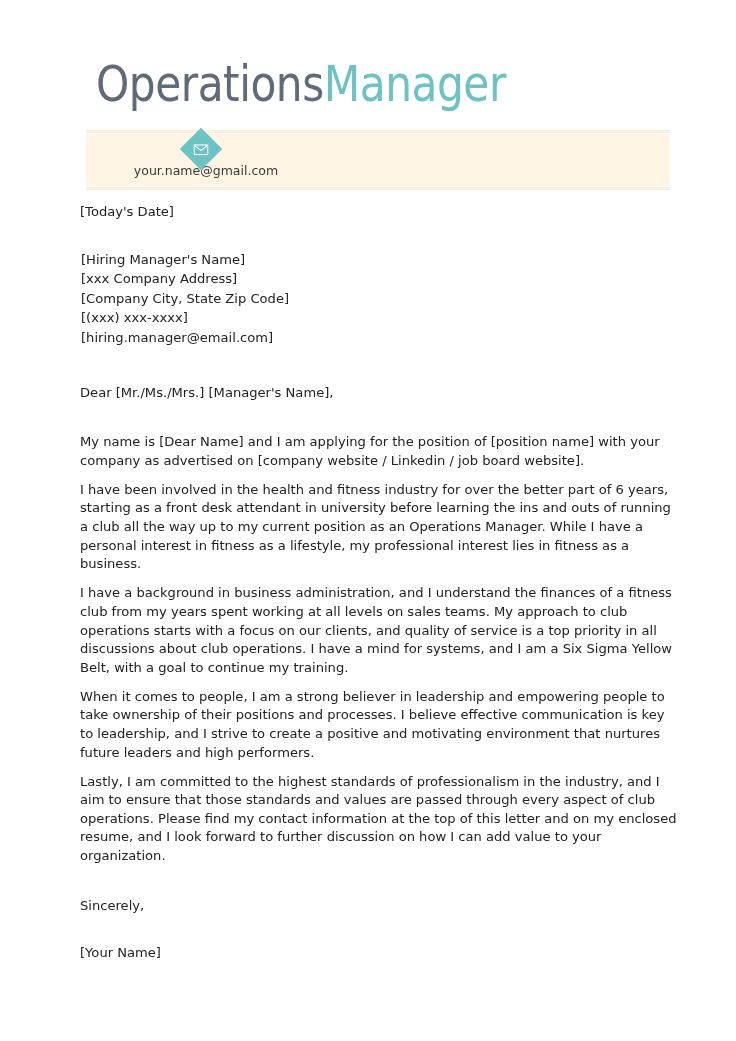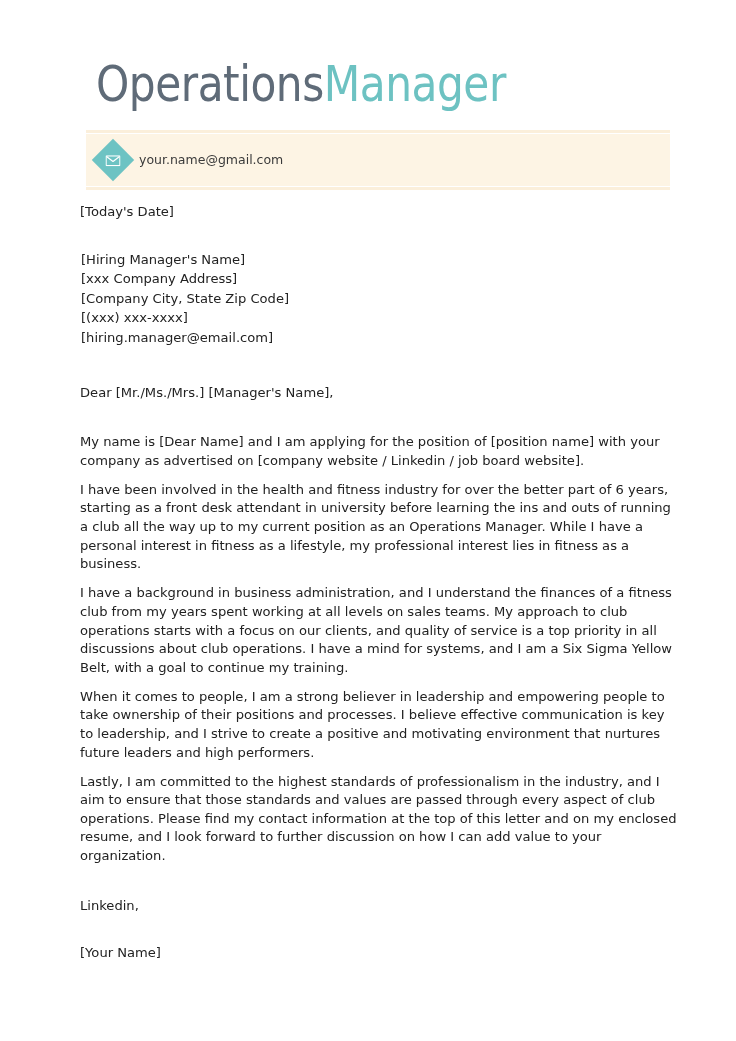--- a/index.html
+++ b/index.html
@@ -77,21 +77,21 @@
     width: 584px;
     height: 52px;
     display: flex;
     align-items: center;
   }
   .contact-item {
     display: flex;
     align-items: center;
     height: 100%;
   }
-  .contact-item.email { width: 215px; padding-left: 12px; box-sizing: border-box; }
+  .contact-item.email { width: 215px; padding-left: 25px; box-sizing: border-box; flex-direction: column; }
   .contact-item.phone { width: 175px; }
   .contact-item.address { flex: 1; }
 
   .diamond {
     width: 30px;
     height: 30px;
     flex: 0 0 30px;
     background: #6dc3c3;
     transform: rotate(45deg);
     display: flex;
@@ -197,18 +197,18 @@
     </div>
 
     <div class="salutation">Dear [Mr./Ms./Mrs.] [Manager's Name],</div>
 
     <p class="para">My name is [Dear Name] and I am applying for the position of [position name] with your company as advertised on [company website / Linkedin / job board website].</p>
     <p class="para">I have been involved in the health and fitness industry for over the better part of 6 years, starting as a front desk attendant in university before learning the ins and outs of running a club all the way up to my current position as an Operations Manager. While I have a personal interest in fitness as a lifestyle, my professional interest lies in fitness as a business.</p>
     <p class="para">I have a background in business administration, and I understand the finances of a fitness club from my years spent working at all levels on sales teams. My approach to club operations starts with a focus on our clients, and quality of service is a top priority in all discussions about club operations. I have a mind for systems, and I am a Six Sigma Yellow Belt, with a goal to continue my training.</p>
     <p class="para">When it comes to people, I am a strong believer in leadership and empowering people to take ownership of their positions and processes. I believe effective communication is key to leadership, and I strive to create a positive and motivating environment that nurtures future leaders and high performers.</p>
     <p class="para">Lastly, I am committed to the highest standards of professionalism in the industry, and I aim to ensure that those standards and values are passed through every aspect of club operations. Please find my contact information at the top of this letter and on my enclosed resume, and I look forward to further discussion on how I can add value to your organization.</p>
 
-    <div class="closing">Linkedin,</div>
+    <div class="closing">Sincerely,</div>
     <div class="signature">[Your Name]</div>
 
   </div>
 
 </div>
 
 </body></html>

